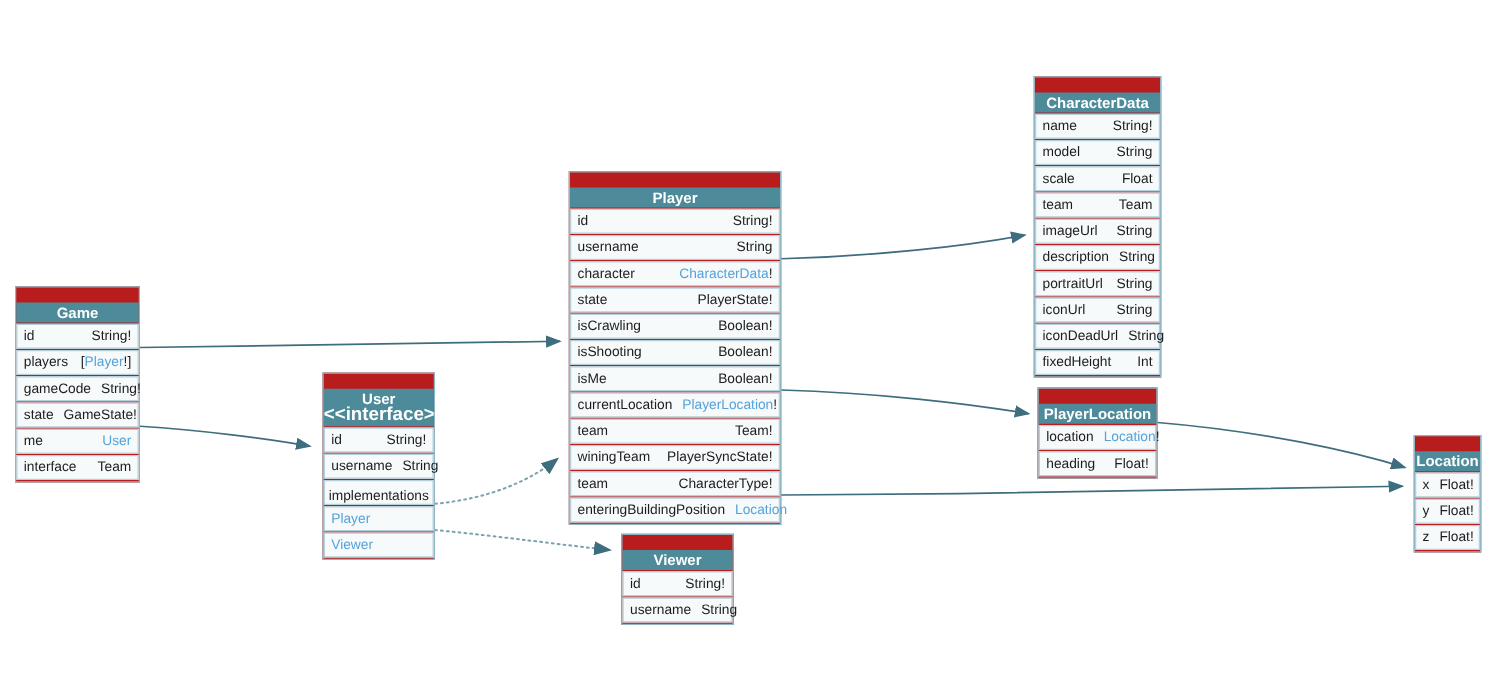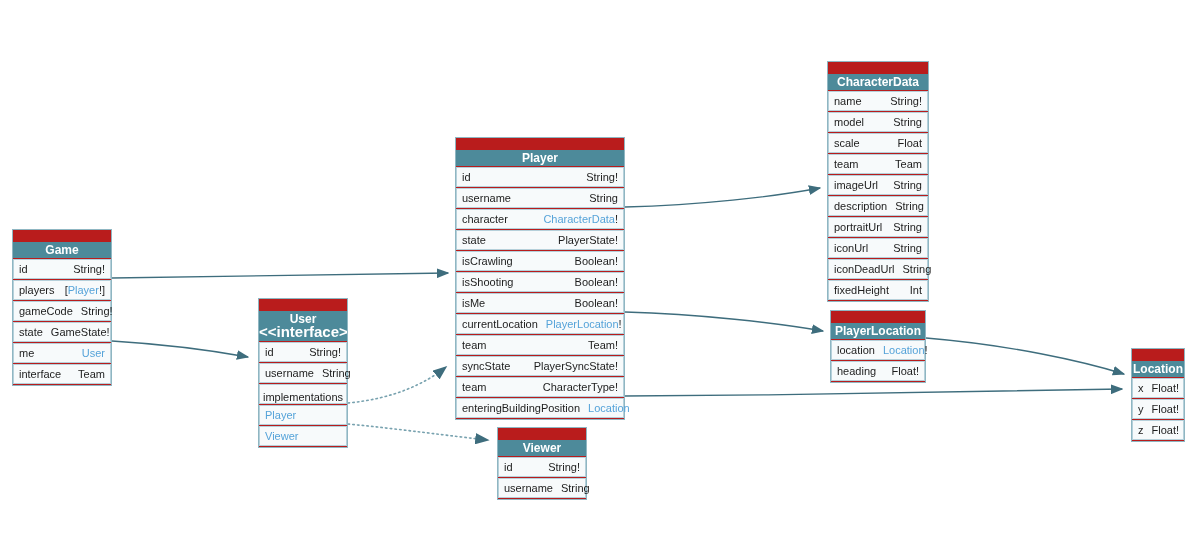--- a/index.html
+++ b/index.html
@@ -170,21 +170,21 @@
       </div>
       <div class="gv-row">
         <span class="fname">currentLocation</span>
         <span class="ftype"><span class="tp-link">PlayerLocation</span><span>!</span></span>
       </div>
       <div class="gv-row">
         <span class="fname">team</span>
         <span class="ftype"><span>Team!</span></span>
       </div>
       <div class="gv-row">
-        <span class="fname">syncState</span>
+        <span class="fname">winingTeam</span>
         <span class="ftype"><span>PlayerSyncState!</span></span>
       </div>
       <div class="gv-row">
         <span class="fname">team</span>
         <span class="ftype"><span>CharacterType!</span></span>
       </div>
       <div class="gv-row">
         <span class="fname">enteringBuildingPosition</span>
         <span class="ftype"><span class="tp-link">Location</span></span>
       </div>

